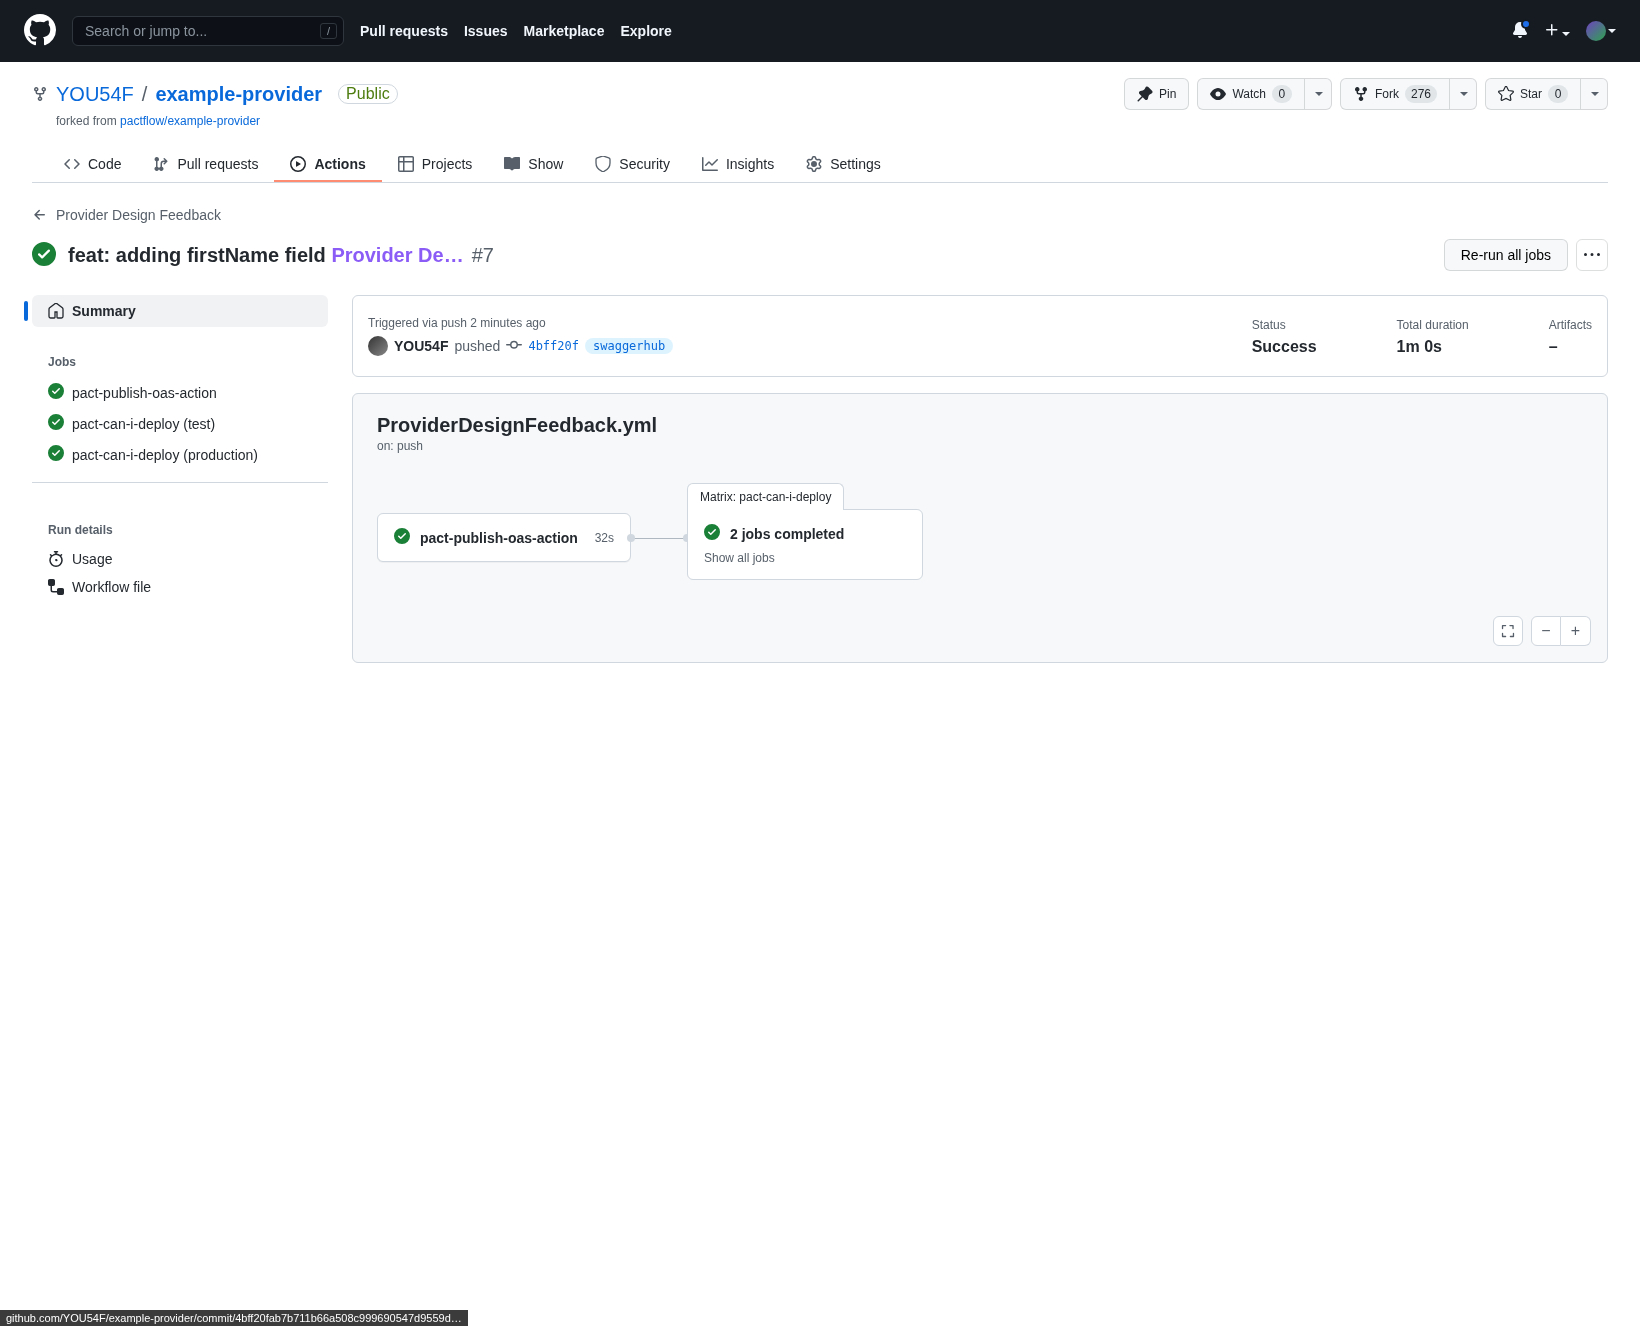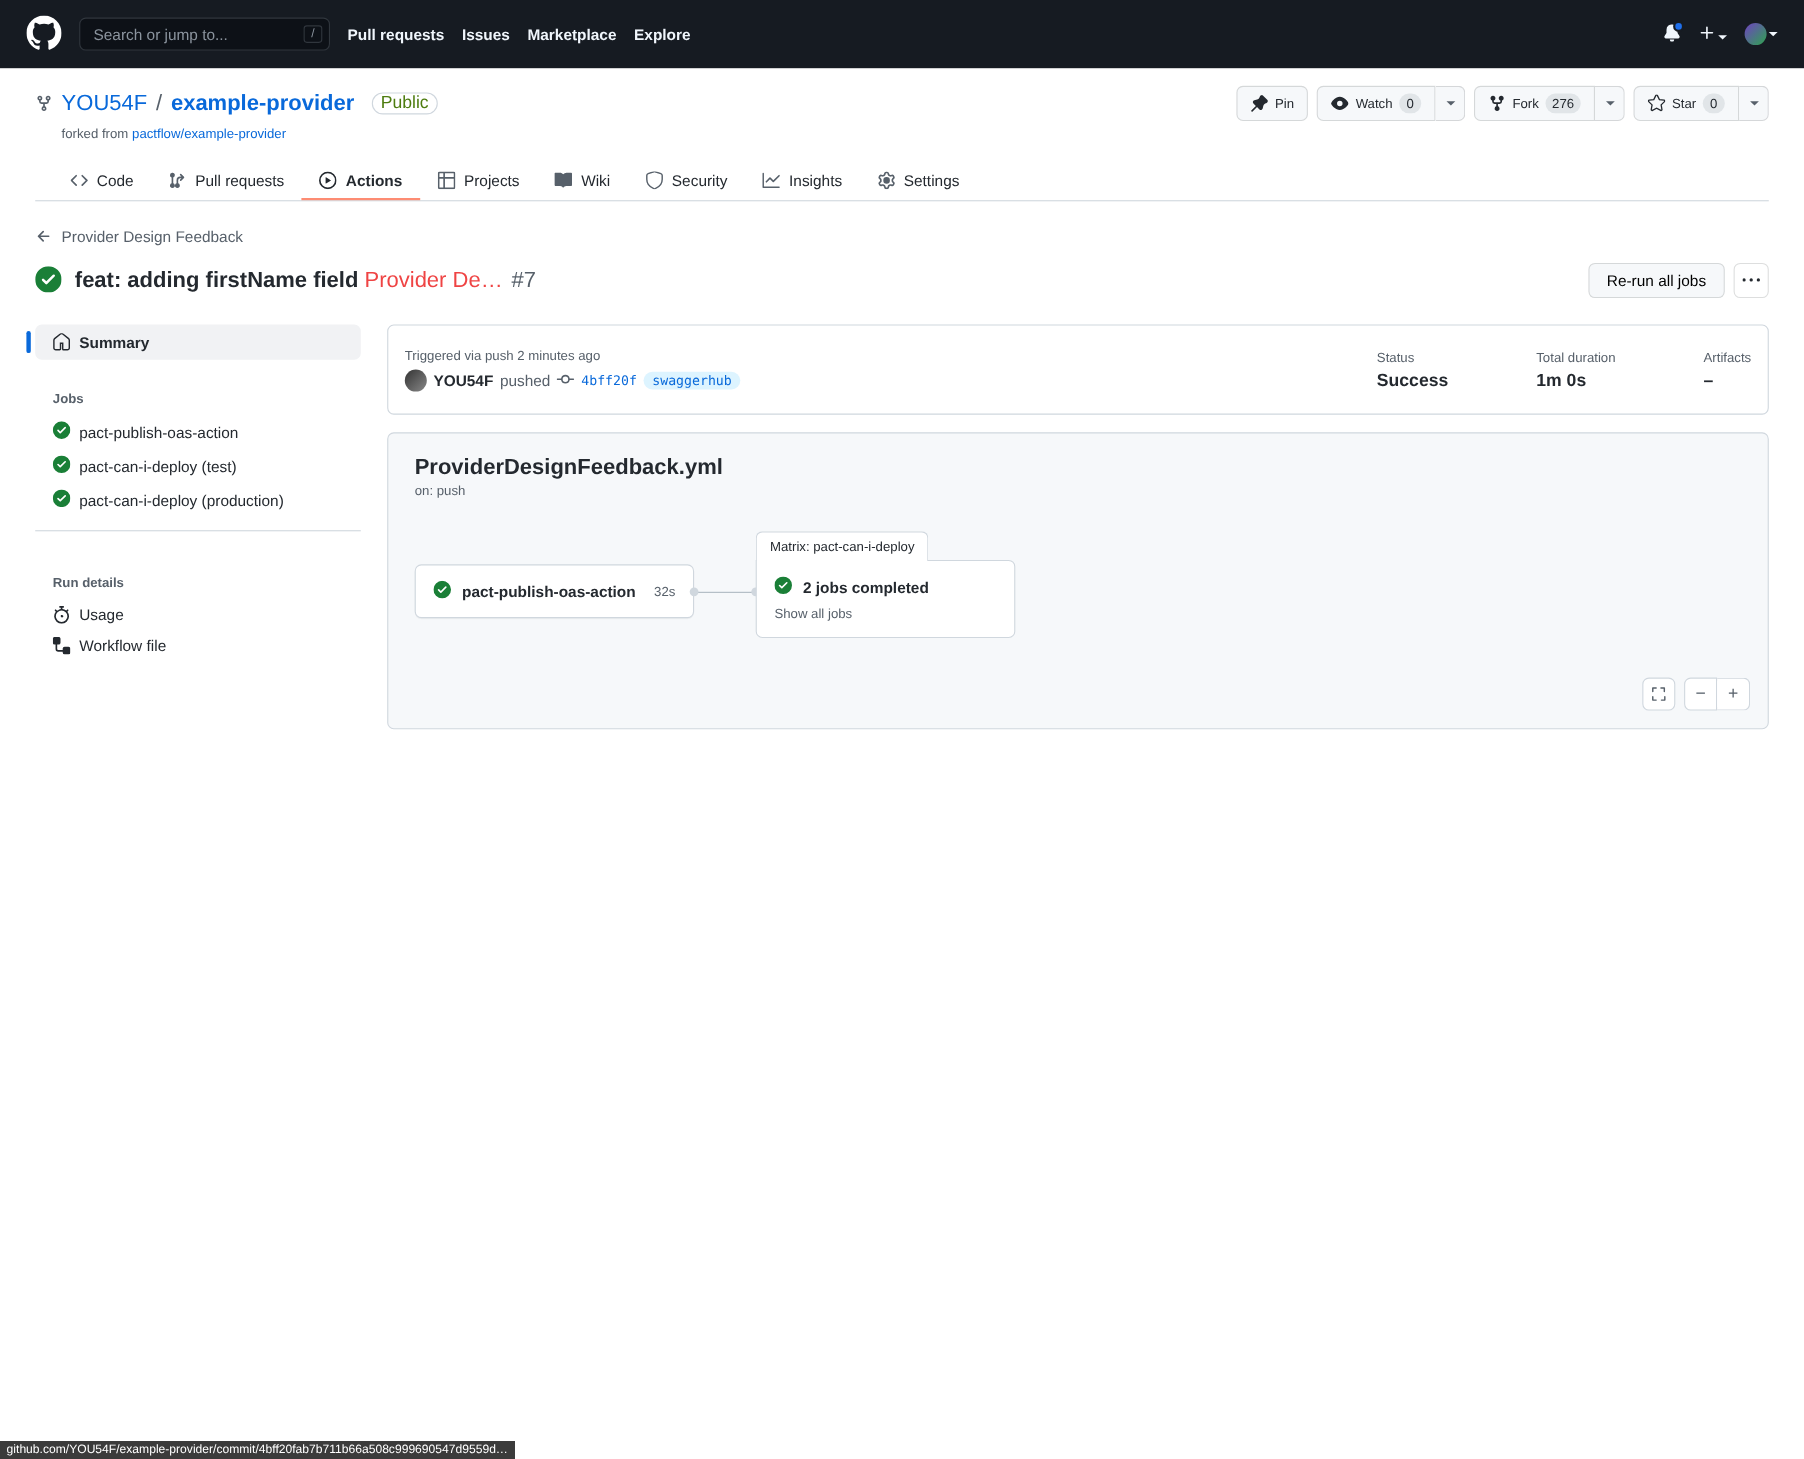--- a/index.html
+++ b/index.html
@@ -2,21 +2,21 @@
 <html><head>
 <meta charset="utf-8">
 <style>
   * { box-sizing: border-box; margin: 0; padding: 0; }
   body { font-family: -apple-system, BlinkMacSystemFont, "Segoe UI", Helvetica, Arial, sans-serif; font-size: 14px; color: #24292f; background: #fff; }
   a { text-decoration: none; }
 
   
   .topnav { background: #161b22; height: 62px; display: flex; align-items: center; padding: 0 24px; }
   .gh-logo { color: #fff; margin-right: 16px; }
-  .search-box { background: #0d1117; border: 1px solid #30363d; border-radius: 6px; height: 30px; width: 228px; display: flex; align-items: center; padding: 0 12px; color: #8b949e; position: relative; }
+  .search-box { background: #0d1117; border: 1px solid #30363d; border-radius: 6px; height: 30px; width: 272px; display: flex; align-items: center; padding: 0 12px; color: #8b949e; position: relative; }
   .search-box .slash { border: 1px solid #30363d; border-radius: 3px; padding: 1px 6px; font-size: 11px; color: #8b949e; position: absolute; right: 6px; }
   .topnav-links { display: flex; gap: 16px; margin-left: 16px; }
   .topnav-links a { color: #f0f6fc; font-weight: 600; font-size: 14px; }
   .topnav-right { margin-left: auto; display: flex; align-items: center; gap: 16px; color: #f0f6fc; }
   .topnav-right .icon-btn { position: relative; cursor: pointer; }
   .notif-dot { position: absolute; top: -3px; right: -3px; width: 10px; height: 10px; background: #1f6feb; border-radius: 50%; border: 2px solid #161b22; }
   .avatar { width: 20px; height: 20px; border-radius: 50%; background: linear-gradient(135deg,#6f42c1,#2ea44f); }
   .caret { border-top: 4px solid; border-right: 4px solid transparent; border-left: 4px solid transparent; display: inline-block; vertical-align: middle; margin-left: 2px; }
 
   
@@ -42,21 +42,21 @@
   .repo-tab.selected { border-bottom-color: #fd8c73; font-weight: 600; }
   .repo-tab svg { color: #57606a; }
   .repo-tab.selected svg { color: #24292f; }
 
   
   .container { padding: 24px 16px; max-width: 100%; }
   .breadcrumb-back { display: flex; align-items: center; gap: 8px; color: #57606a; font-size: 14px; margin-bottom: 16px; padding-left: 16px; cursor: pointer; }
   .title-row { display: flex; align-items: center; padding: 0 16px; margin-bottom: 24px; }
   .title-row .check { color: #1a7f37; margin-right: 12px; flex-shrink: 0; }
   .title-row h1 { font-size: 20px; font-weight: 600; display: inline; }
-  .title-row .wf-name { color: #ef4444; font-weight: 400; }
+  .title-row .wf-name { color: #8b5cf6; font-weight: 700; }
   .title-row .run-num { color: #57606a; font-weight: 400; margin-left: 8px; font-size: 20px; }
   .title-actions { margin-left: auto; display: flex; gap: 8px; }
   .btn-sm { background: #f6f8fa; border: 1px solid rgba(27,31,36,0.15); border-radius: 6px; padding: 5px 16px; font-size: 14px; font-weight: 500; cursor: pointer; }
   .kebab-btn { border: 1px solid rgba(27,31,36,0.15); border-radius: 6px; width: 32px; height: 32px; display: flex; align-items: center; justify-content: center; cursor: pointer; }
 
   .layout { display: flex; gap: 24px; padding: 0 16px; }
   .sidebar { width: 296px; flex-shrink: 0; }
   .sidebar-item { display: flex; align-items: flex-start; gap: 8px; padding: 8px 16px; border-radius: 6px; font-size: 14px; cursor: pointer; }
   .sidebar-item.selected { background: #f1f2f4; font-weight: 600; position: relative; }
   .sidebar-item.selected::before { content: ""; position: absolute; left: -8px; top: 6px; bottom: 6px; width: 4px; background: #0969da; border-radius: 6px; }
@@ -221,21 +221,21 @@
     <div class="repo-tab">
         <svg width="16" height="16" viewBox="0 0 16 16" fill="currentColor">
           <path d="M0 1.75C0 .784.784 0 1.75 0h12.5C15.216 0 16 .784 16 1.75v12.5A1.75 1.75 0 0 1 14.25 16H1.75A1.75 1.75 0 0 1 0 14.25ZM6.5 6.5v8h7.75a.25.25 0 0 0 .25-.25V6.5Zm8-1.5V1.75a.25.25 0 0 0-.25-.25H6.5V5Zm-9.5 0V1.5H1.75a.25.25 0 0 0-.25.25V5ZM5 6.5H1.5v7.75c0 .138.112.25.25.25H5Z"></path>
         </svg>
         <span>Projects</span>
       </div>
     <div class="repo-tab">
         <svg width="16" height="16" viewBox="0 0 16 16" fill="currentColor">
           <path d="M0 1.75A.75.75 0 0 1 .75 1h4.253c1.227 0 2.317.59 3 1.501A3.743 3.743 0 0 1 11.006 1h4.245a.75.75 0 0 1 .75.75v10.5a.75.75 0 0 1-.75.75h-4.507a2.25 2.25 0 0 0-1.591.659l-.622.621a.75.75 0 0 1-1.06 0l-.622-.621A2.25 2.25 0 0 0 5.258 13H.75a.75.75 0 0 1-.75-.75Z"></path>
         </svg>
-        <span>Wiki</span>
+        <span>Show</span>
       </div>
     <div class="repo-tab">
         <svg width="16" height="16" viewBox="0 0 16 16" fill="currentColor">
           <path d="M7.467.133a1.748 1.748 0 0 1 1.066 0l5.25 1.68A1.75 1.75 0 0 1 15 3.48V7c0 1.566-.32 3.182-1.303 4.682-.983 1.498-2.585 2.813-5.032 3.855a1.697 1.697 0 0 1-1.33 0c-2.447-1.042-4.049-2.357-5.032-3.855C1.32 10.182 1 8.566 1 7V3.48a1.75 1.75 0 0 1 1.217-1.667Z" fill="none" stroke="currentColor" stroke-width="1.3"></path>
         </svg>
         <span>Security</span>
       </div>
     <div class="repo-tab">
         <svg width="16" height="16" viewBox="0 0 16 16" fill="currentColor">
           <path d="M1.5 1.75V13.5h13.75a.75.75 0 0 1 0 1.5H.75a.75.75 0 0 1-.75-.75V1.75a.75.75 0 0 1 1.5 0Zm14.28 2.53-5.25 5.25a.75.75 0 0 1-1.06 0L7 7.06 4.28 9.78a.749.749 0 1 1-1.06-1.06l3.25-3.25a.75.75 0 0 1 1.06 0L10 7.94l4.72-4.72a.749.749 0 0 1 1.06 1.06Z"></path>

